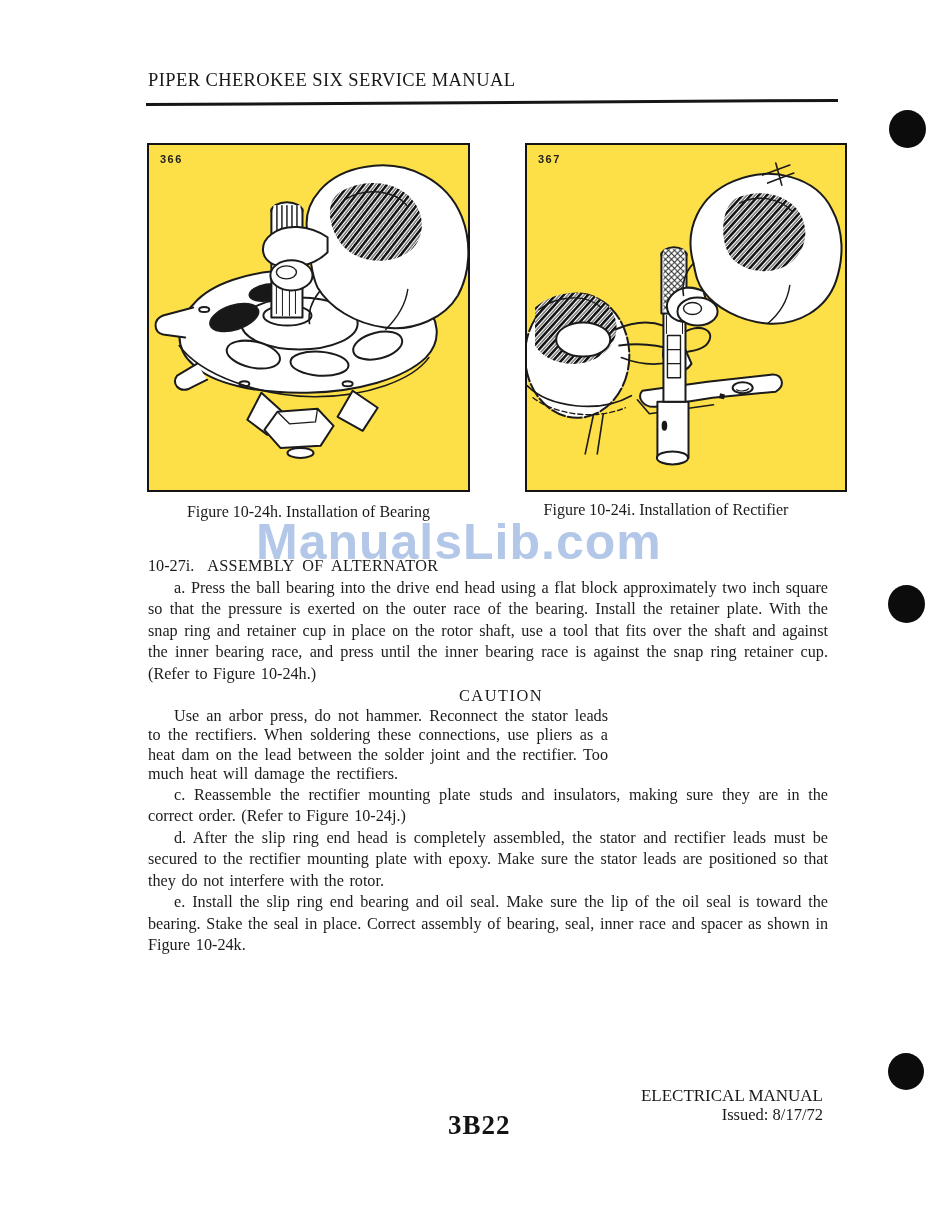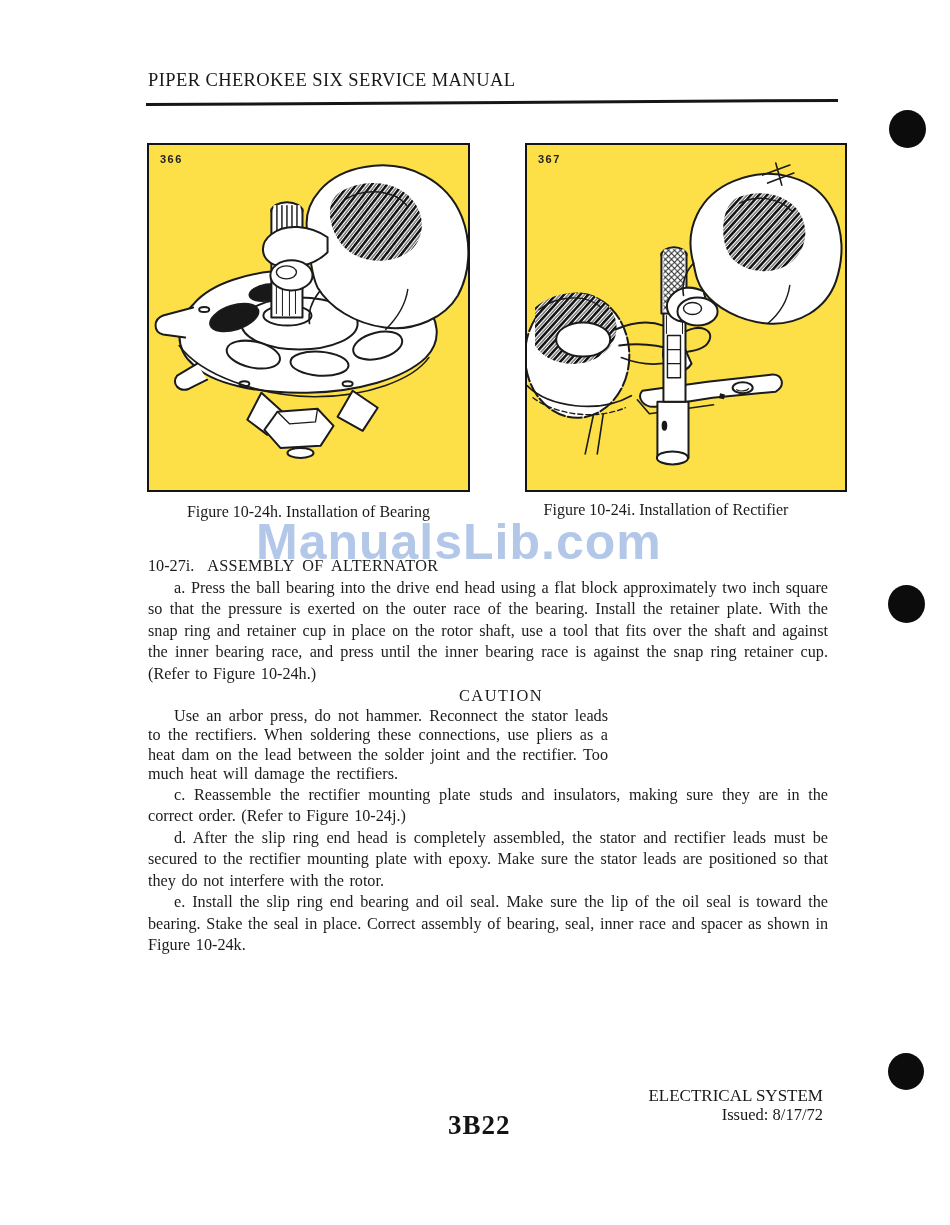--- a/index.html
+++ b/index.html
@@ -222,21 +222,21 @@
   <p class="sec-head"><span class="sec-num">10-27i.</span><span class="sec-title">ASSEMBLY OF ALTERNATOR</span></p>
   <p class="body">a.   Press the ball bearing into the drive end head using a flat block approximately two inch square so that the pressure is exerted on the outer race of the bearing. Install the retainer plate. With the snap ring and retainer cup in place on the rotor shaft, use a tool that fits over the shaft and against the inner bearing race, and press until the inner bearing race is against the snap ring retainer cup. (Refer to Figure 10-24h.)</p>
   <p class="body caution-title">CAUTION</p>
   <p class="body caution-body">Use an arbor press, do not hammer. Reconnect the stator leads to the rectifiers. When soldering these connections, use pliers as a heat dam on the lead between the solder joint and the rectifier. Too much heat will damage the rectifiers.</p>
   <p class="body after-caution">c.   Reassemble the rectifier mounting plate studs and insulators, making sure they are in the correct order. (Refer to Figure 10-24j.)</p>
   <p class="body">d.   After the slip ring end head is completely assembled, the stator and rectifier leads must be secured to the rectifier mounting plate with epoxy. Make sure the stator leads are positioned so that they do not interfere with the rotor.</p>
   <p class="body">e.   Install the slip ring end bearing and oil seal. Make sure the lip of the oil seal is toward the bearing. Stake the seal in place. Correct assembly of bearing, seal, inner race and spacer as shown in Figure 10-24k.</p>
 </div>
 
 <div class="footer">
-  <div>ELECTRICAL SYSTEM</div>
+  <div>ELECTRICAL MANUAL</div>
   <div class="issued">Issued: 8/17/72</div>
 </div>
 
 <div class="page-number">3B22</div>
 
 <div class="bind-circle" id="bc1"></div>
 <div class="bind-circle" id="bc2"></div>
 <div class="bind-circle" id="bc3"></div>
 
 </body></html>

